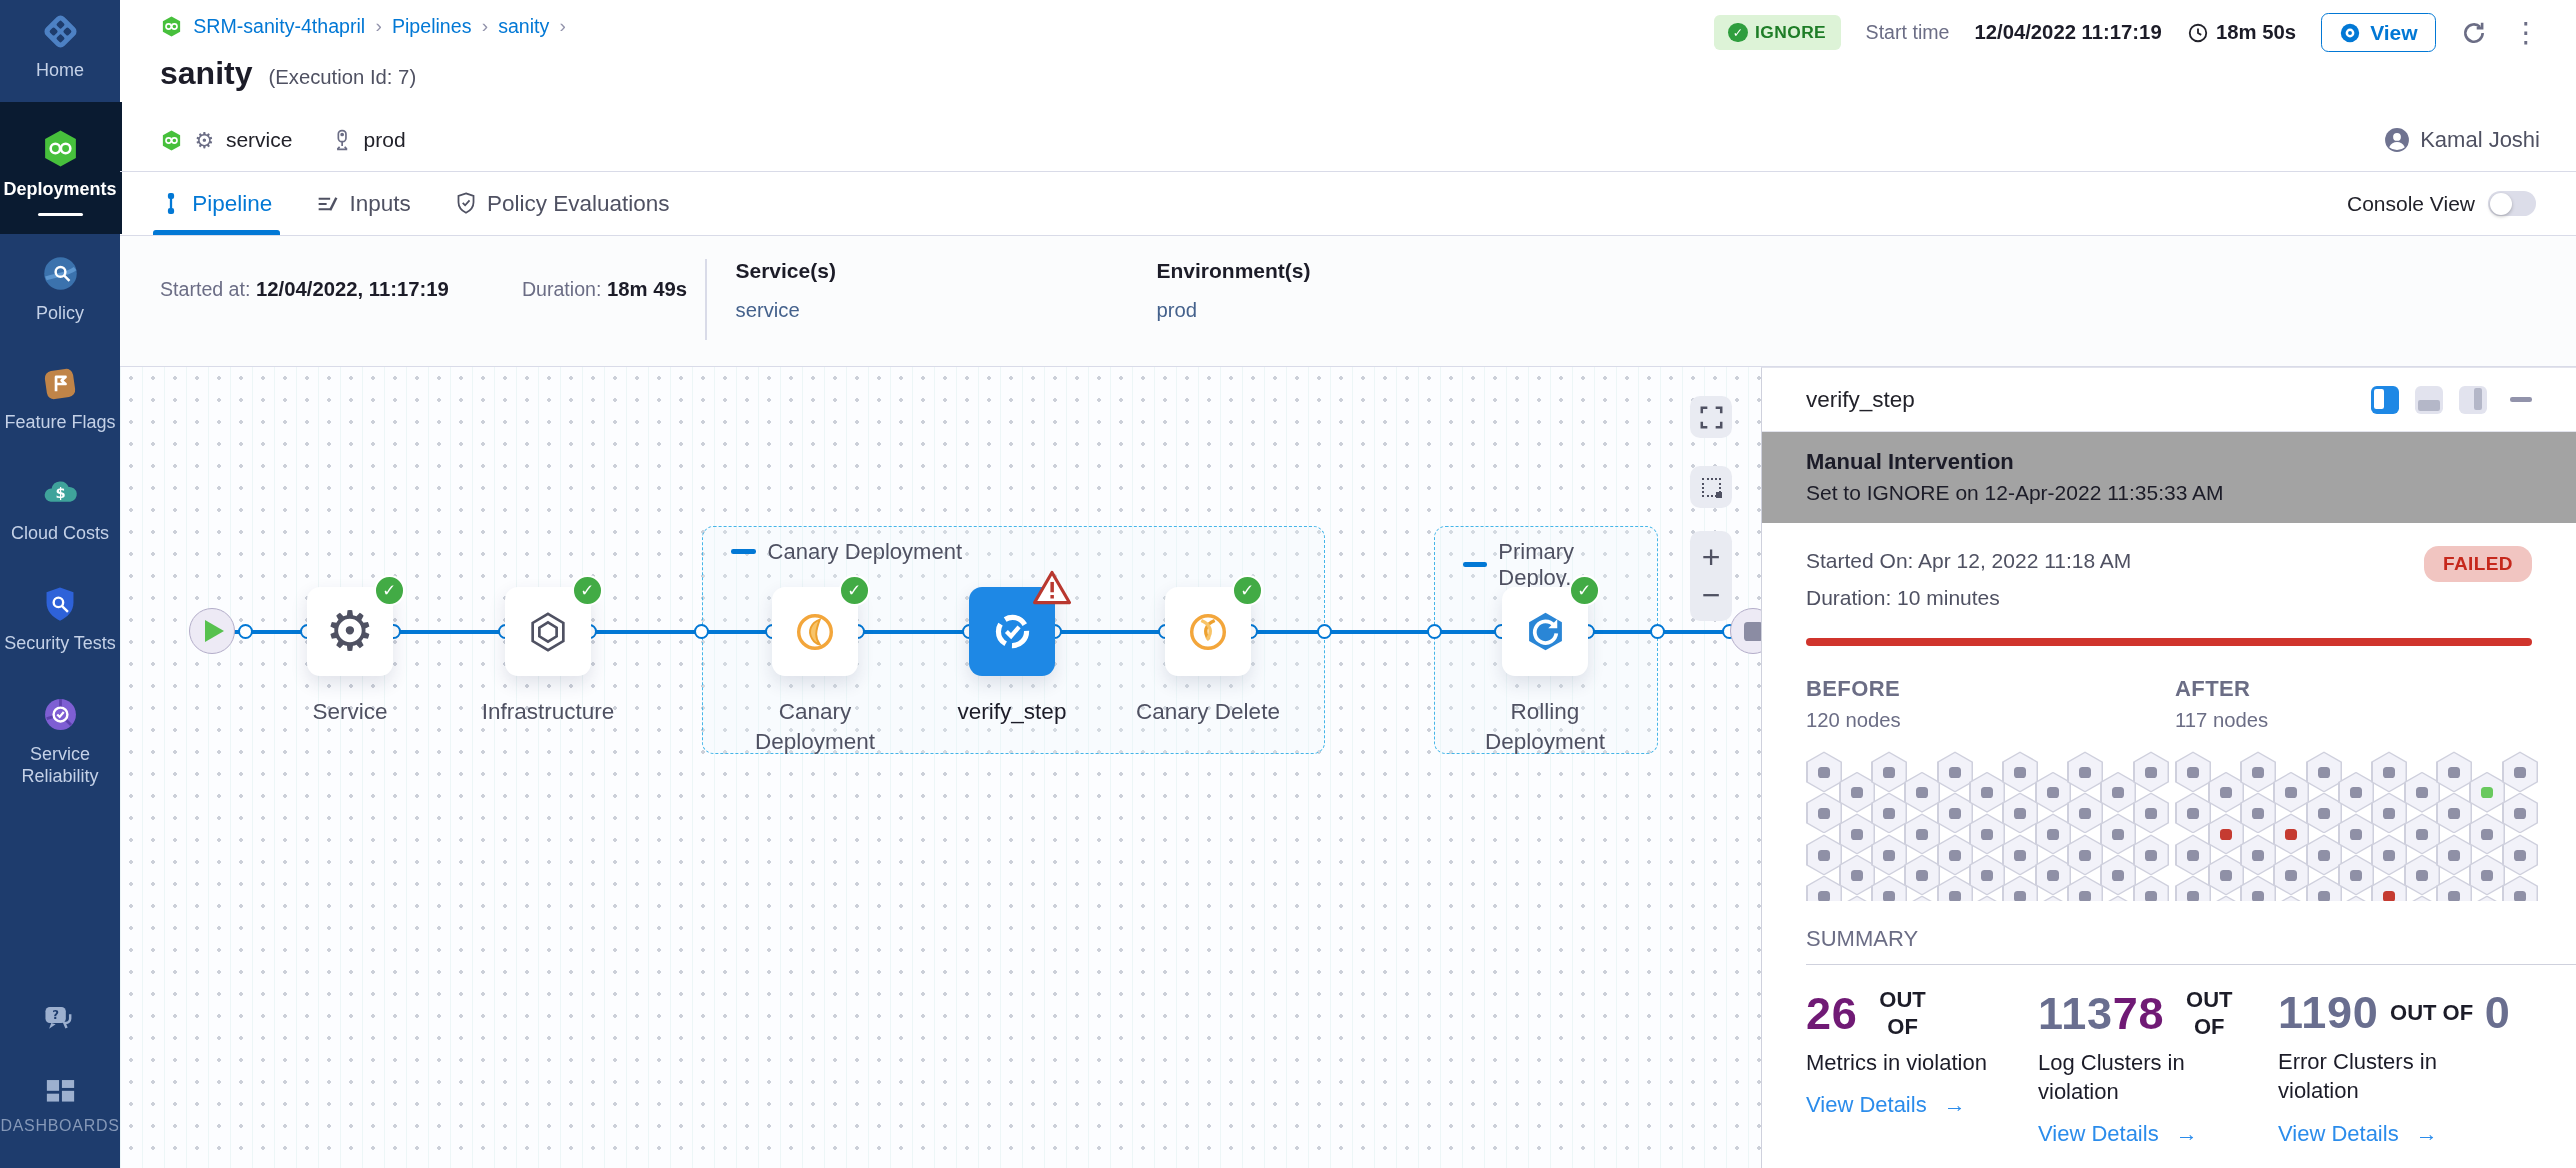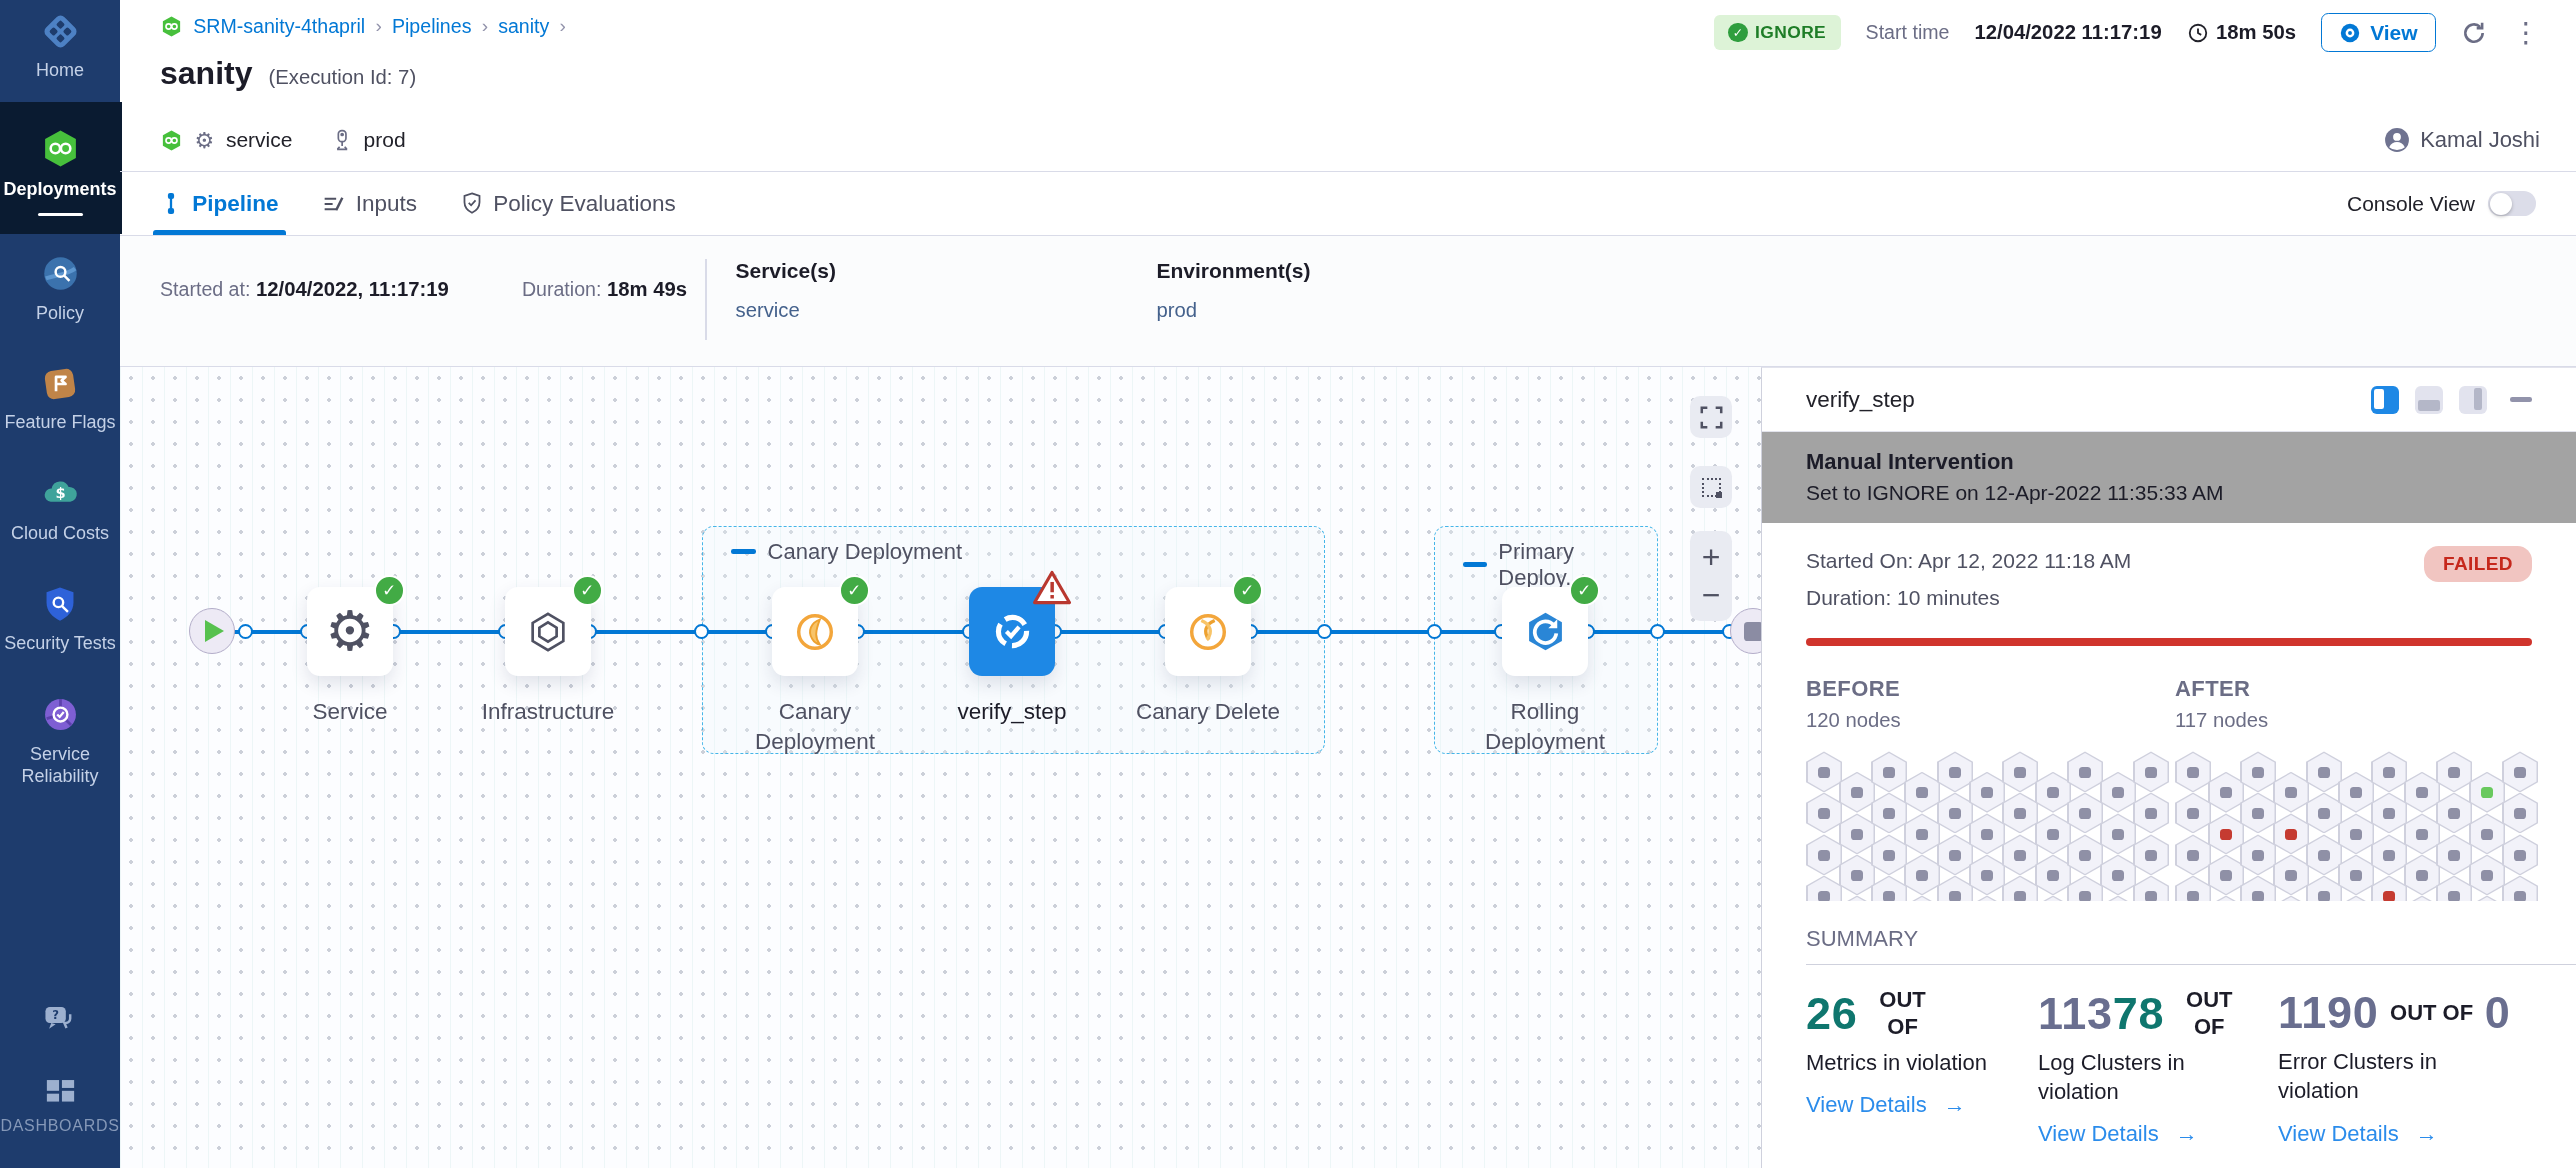--- a/index.html
+++ b/index.html
@@ -45,21 +45,21 @@
 .hdr2{height:63px;border-bottom:1.5px solid #d9dbe8;display:flex;align-items:center;padding:0 40px;position:relative}
 .tagrow{display:flex;align-items:center;gap:11.6px}
 .tag-txt{font-size:21px;color:#22222a}
 .gear-sm{font-size:22px;color:#6b6d85}
 .sep-gap{width:16px}
 .user-wrap{position:absolute;right:36px;display:flex;align-items:center;gap:10.2px;color:#4f5162;font-size:22px}
 
 
 .tabsrow{height:64px;border-bottom:1.5px solid #d9dbe8;display:flex;align-items:center;padding:0 40px;gap:44px;position:relative}
 .tab{display:flex;align-items:center;gap:10.2px;font-size:22.5px;color:#4f5162;height:100%;position:relative;cursor:pointer}
-.tab.active{color:#0278d5;font-weight:700}
+.tab.active{color:#0278d5;font-weight:400}
 .tab.active::after{content:"";position:absolute;left:-7.3px;right:-7.3px;bottom:0;height:5.1px;background:#0278d5;border-radius:2.9px 2.9px 0 0}
 .console-wrap{margin-left:auto;display:flex;align-items:center;gap:13px}
 .console-lbl{font-size:21px;color:#22222a}
 .tgl{width:48px;height:25px;border-radius:12.3px;background:#dcdde9;position:relative;cursor:pointer}
 .tgl-knob{position:absolute;left:1.5px;top:1.5px;width:22px;height:22px;border-radius:50%;background:#fff;box-shadow:0 1.5px 3.6px rgba(0,0,0,.25)}
 
 
 .inforow{height:131px;background:#fbfcfd;border-bottom:0.7px solid #d9dbe8;display:flex;padding:20.3px 40px 0}
 .inf-c1{width:545px}
 .run-name{font-size:22.5px;font-weight:bold;color:#1c1c28}
@@ -129,21 +129,21 @@
 .p-sum{padding:25px 44px 0;flex-shrink:0}
 .sum-lbl{font-size:22px;color:#6b6d85}
 .sum-hr{height:1.5px;background:#cfd1dd;margin:11.6px -44px 0 0}
 .p-cards{display:flex;padding:22px 44px 0;gap:29px}
 .s-card{display:flex;flex-direction:column}
 .s-card.c1{width:203px}
 .s-card.c2{width:211px}
 .s-card.c3{width:240px}
 .numrow{display:flex;align-items:center}
 .bignum{font-size:45px;font-weight:bold;letter-spacing:0.7px}
-.np-red{color:#0f766e}
+.np-red{color:#701a75}
 .np-gray{color:#696e8f}
 .outof{font-size:22px;font-weight:600;color:#1c1c28;margin-left:11.6px;line-height:1.2}
 .outof.wrap{width:67px;text-align:center}
 .outof.nowrap{white-space:nowrap;margin-right:11.6px}
 .s-lbl{font-size:22px;color:#1c1c28;margin-top:7.3px;line-height:1.35}
 .s-link{margin-top:14.5px;font-size:22px;color:#2b8ceb;cursor:pointer;display:flex;align-items:center;gap:17px}
 </style>
 </head>
 <body>
 

